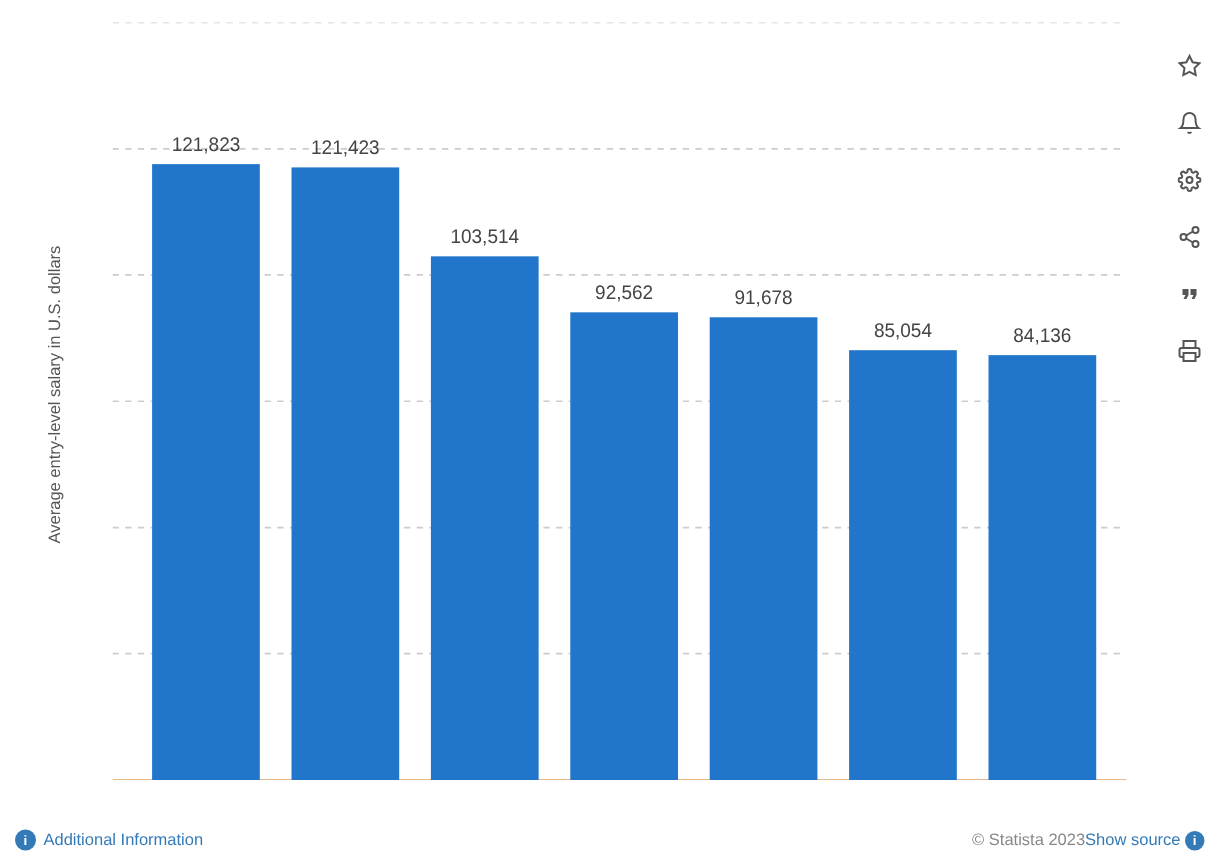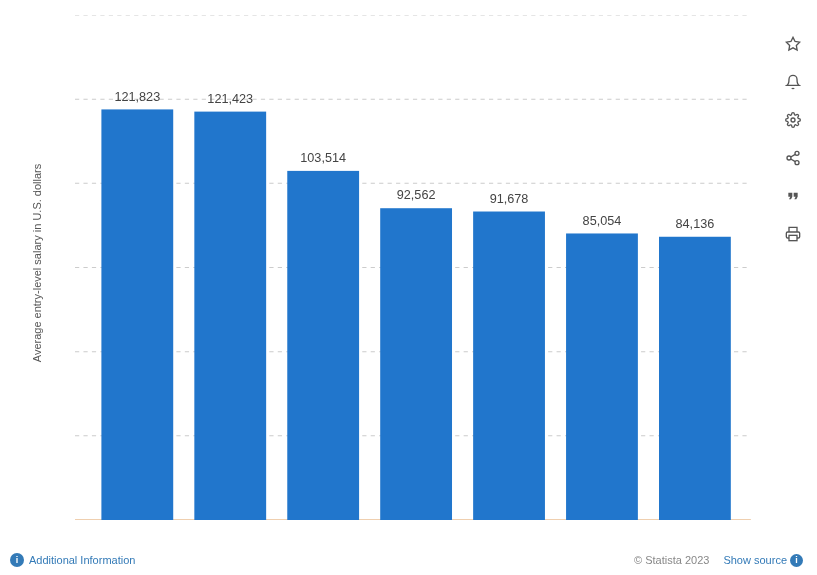--- a/index.html
+++ b/index.html
@@ -61,21 +61,20 @@
       display: flex;
       align-items: center;
       gap: 5px;
       color: #337ab7;
       cursor: pointer;
     }
 
     .footer-right {
       display: flex;
       align-items: center;
-      gap: 14px;
       color: #555;
       font-size: 11px;
     }
 
     .footer-right .show-source {
       color: #337ab7;
       cursor: pointer;
       display: flex;
       gap: 3px;
     }

